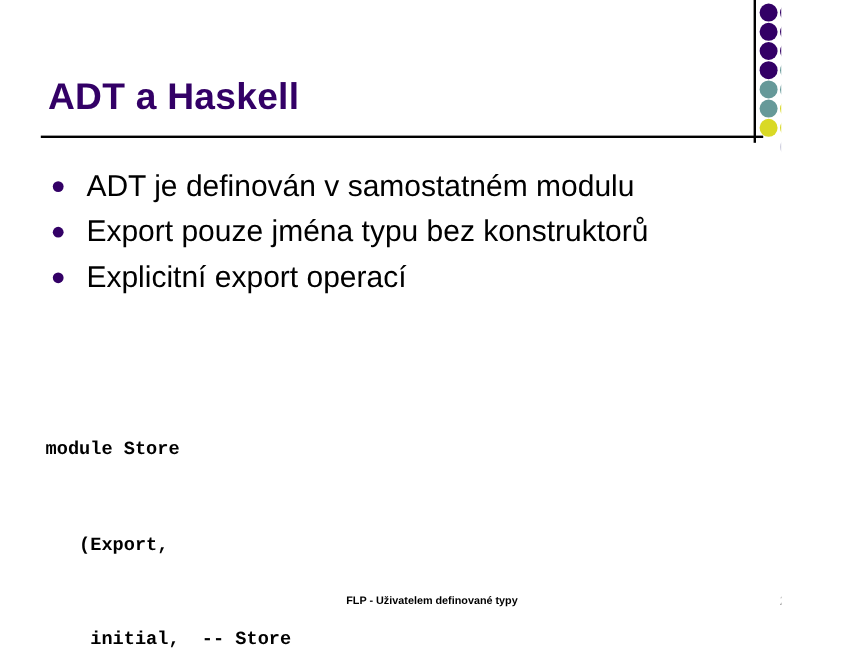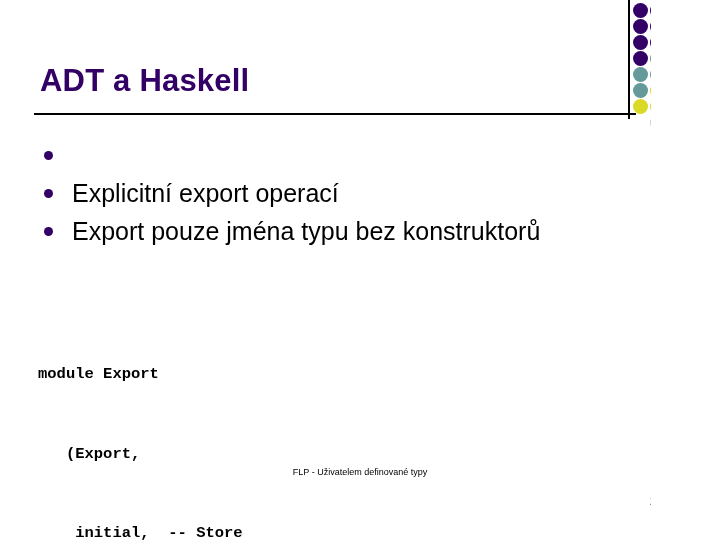--- a/index.html
+++ b/index.html
@@ -111,25 +111,26 @@
     color: #000000;
     line-height: 26.5px;
     white-space: pre;
   }
   #code .ln { display: block; height: 26.5px; }
 
   
   #footer-text {
     position: absolute;
     left: 0px;
-    top: 467px;
+    top: 495px;
     width: 720px;
     text-align: center;
     font-size: 9px;
     color: #000000;
+    font-weight: bold;
   }
   #page-number {
     position: absolute;
     left: 650px;
     top: 495px;
     width: 40px;
     text-align: left;
     font-size: 11px;
     color: #000000;
   }
@@ -176,37 +177,38 @@
       <span class="dot" style="left: 51px; top: 112px; background: rgb(204, 204, 221);"></span>
     </div>
 
   <div id="title" style="color: rgb(51, 0, 102);">ADT a Haskell</div>
 
   <div id="bullets">
     <div class="bullet-row">
       <span class="bullet-marker">
           <i style="background: rgb(51, 0, 102);"></i>
         </span>
+      <span class="bullet-text">ADT je definován v samostatném modulu</span>
+    </div>
+    <div class="bullet-row">
+      <span class="bullet-marker">
+          <i style="background: rgb(51, 0, 102);"></i>
+        </span>
+      <span class="bullet-text">Export pouze jména typu bez konstruktorů</span>
     </div>
     <div class="bullet-row">
       <span class="bullet-marker">
           <i style="background: rgb(51, 0, 102);"></i>
         </span>
       <span class="bullet-text">Explicitní export operací</span>
     </div>
-    <div class="bullet-row">
-      <span class="bullet-marker">
-          <i style="background: rgb(51, 0, 102);"></i>
-        </span>
-      <span class="bullet-text">Export pouze jména typu bez konstruktorů</span>
-    </div>
   </div>
 
   <div id="code">
-    <span class="ln">module Export</span>
+    <span class="ln">module Store</span>
     <span class="ln">   (Export,</span>
     <span class="ln">    initial,  -- Store</span>
     
     
     
   </div>
 
   <div id="footer-text">FLP - Uživatelem definované typy</div>
   <div id="page-number">23</div>
 

